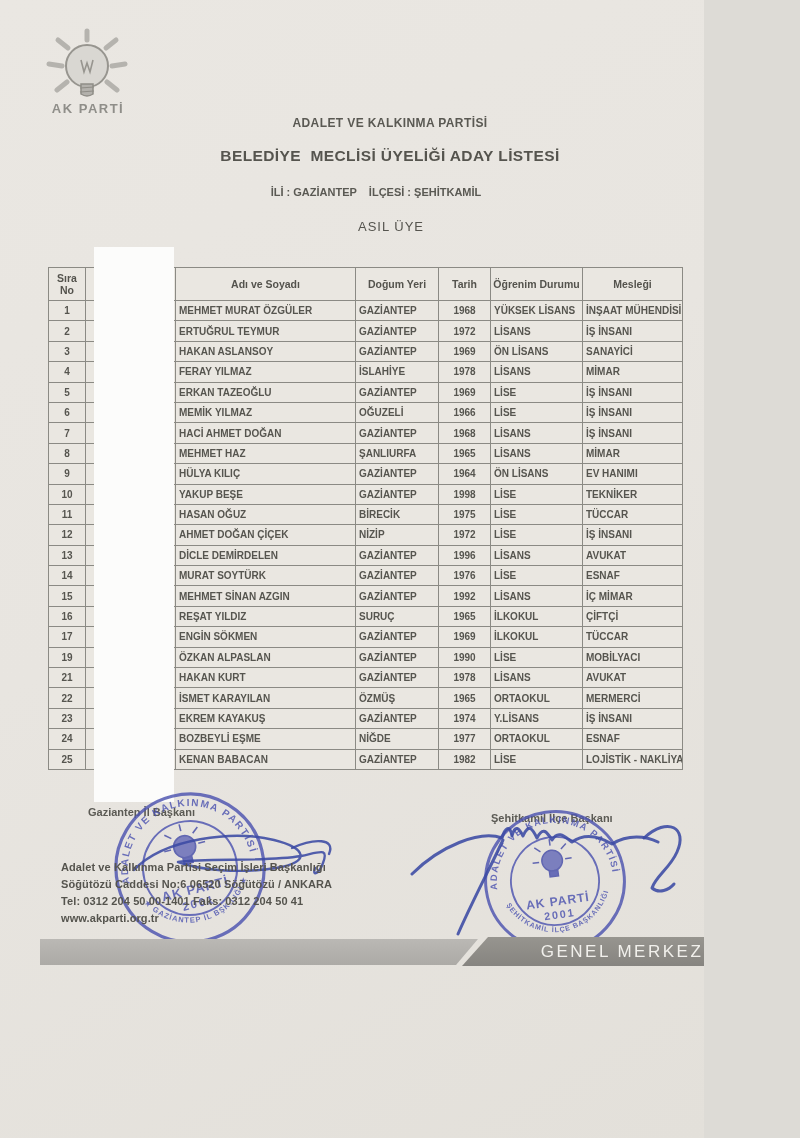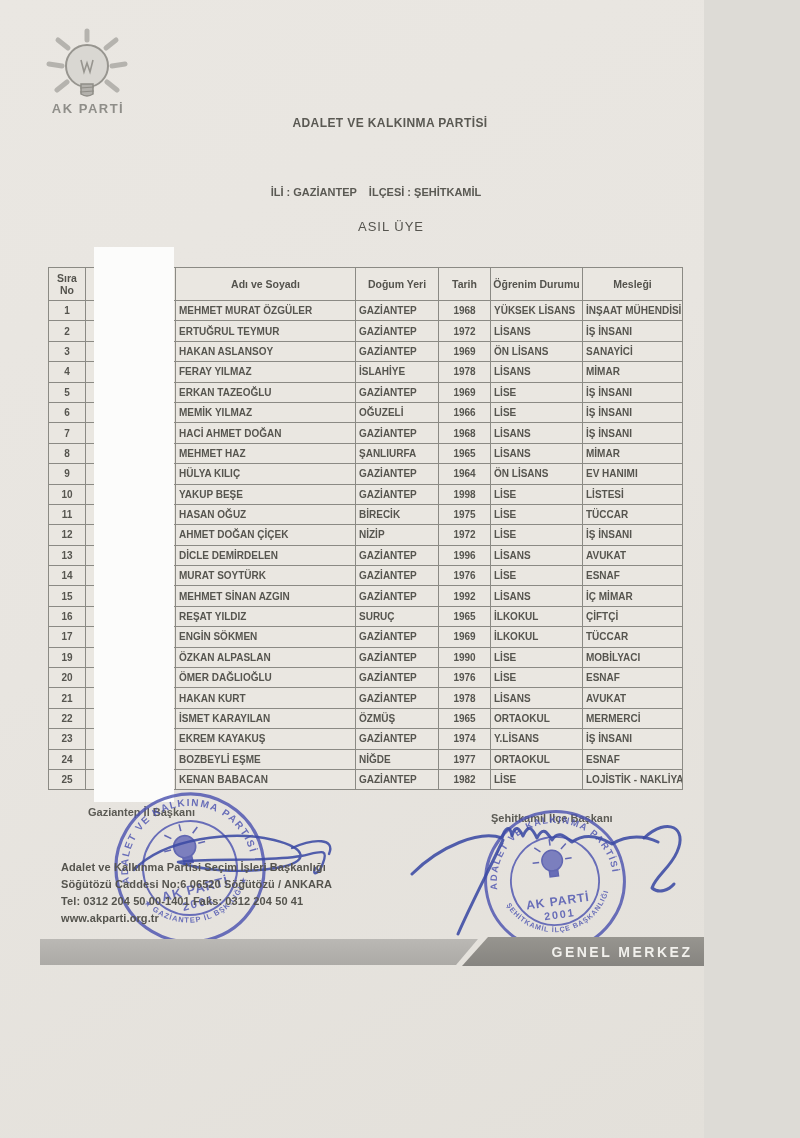--- a/index.html
+++ b/index.html
@@ -59,21 +59,21 @@
   #sig-right { left:406px; top:800px; }
   .sig-path { fill:none; stroke:#3b4aa4; stroke-linecap:round; stroke-linejoin:round; opacity:.88; }
   
   .banner-light { position:absolute; left:40px; top:939px; width:438px; height:26px;
     background:linear-gradient(180deg,#bab8b4,#acaaa6);
     clip-path:polygon(0 0,100% 0,calc(100% - 22px) 100%,0 100%); }
   .banner-dark { position:absolute; left:462px; top:937px; width:300px; height:29px;
     background:linear-gradient(180deg,#97958f,#868480);
     clip-path:polygon(26px 0,100% 0,100% 100%,0 100%);
     display:flex; align-items:center; justify-content:center; }
-  .banner-dark span { color:#f1f0ec; font-weight:bold; font-size:14px;
+  .banner-dark span { color:#f1f0ec; font-weight:normal; font-size:17px;
     letter-spacing:2.5px; padding-left:20px; }
 </style>
 </head>
 <body>
 
 <div id="page">
 
   <svg class="logo-svg" width="100" height="76" viewBox="0 0 100 76">
     <g stroke="#a9a7a2" stroke-width="5" stroke-linecap="round" opacity=".8">
       <line x1="47" y1="12" x2="47" y2="3"></line>
@@ -86,20 +86,21 @@
     </g>
     <circle cx="47" cy="38" r="21" fill="#d9d7d2" stroke="#97958f" stroke-width="2"></circle>
     <path d="M41,32 l3,12 l3,-9 l3,9 l3,-12" fill="none" stroke="#97958f" stroke-width="1.6"></path>
     <path d="M41,56 h12 v10 q-6,4 -12,0 z" fill="#b3b1ac" stroke="#8f8d87" stroke-width="1.5"></path>
     <line x1="40" y1="60" x2="54" y2="59" stroke="#8f8d87" stroke-width="1.2"></line>
     <line x1="40" y1="64" x2="54" y2="63" stroke="#8f8d87" stroke-width="1.2"></line>
   </svg>
   <div class="logo-text">AK PARTİ</div>
 
   <div class="title1">ADALET VE KALKINMA PARTİSİ</div>
+  <div class="title2">BELEDİYE  MECLİSİ ÜYELİĞİ ADAY LİSTESİ</div>
   <div class="loc-line">
     <span>İLİ : GAZİANTEP</span>
     <span>İLÇESİ : ŞEHİTKAMİL</span>
   </div>
   <div class="list-type">ASIL ÜYE</div>
 
   <table class="cand">
     <colgroup>
       <col style="width:37px">
         <col style="width:90px">
@@ -202,21 +203,21 @@
           <td class="c-edu">ÖN LİSANS</td>
           <td class="c-prof">EV HANIMI</td>
         </tr>
         <tr>
           <td class="c-no">10</td>
           <td class="c-red"></td>
           <td class="c-name">YAKUP BEŞE</td>
           <td class="c-birth">GAZİANTEP</td>
           <td class="c-year">1998</td>
           <td class="c-edu">LİSE</td>
-          <td class="c-prof">LİSTESİ</td>
+          <td class="c-prof">TEKNİKER</td>
         </tr>
         <tr>
           <td class="c-no">11</td>
           <td class="c-red"></td>
           <td class="c-name">HASAN OĞUZ</td>
           <td class="c-birth">BİRECİK</td>
           <td class="c-year">1975</td>
           <td class="c-edu">LİSE</td>
           <td class="c-prof">TÜCCAR</td>
         </tr>
@@ -275,29 +276,20 @@
           <td class="c-prof">TÜCCAR</td>
         </tr>
         <tr>
           <td class="c-no">19</td>
           <td class="c-red"></td>
           <td class="c-name">ÖZKAN ALPASLAN</td>
           <td class="c-birth">GAZİANTEP</td>
           <td class="c-year">1990</td>
           <td class="c-edu">LİSE</td>
           <td class="c-prof">MOBİLYACI</td>
-        </tr>
-        <tr>
-          <td class="c-no">20</td>
-          <td class="c-red"></td>
-          <td class="c-name">ÖMER DAĞLIOĞLU</td>
-          <td class="c-birth">GAZİANTEP</td>
-          <td class="c-year">1976</td>
-          <td class="c-edu">LİSE</td>
-          <td class="c-prof">ESNAF</td>
         </tr>
         <tr>
           <td class="c-no">21</td>
           <td class="c-red"></td>
           <td class="c-name">HAKAN KURT</td>
           <td class="c-birth">GAZİANTEP</td>
           <td class="c-year">1978</td>
           <td class="c-edu">LİSANS</td>
           <td class="c-prof">AVUKAT</td>
         </tr>

